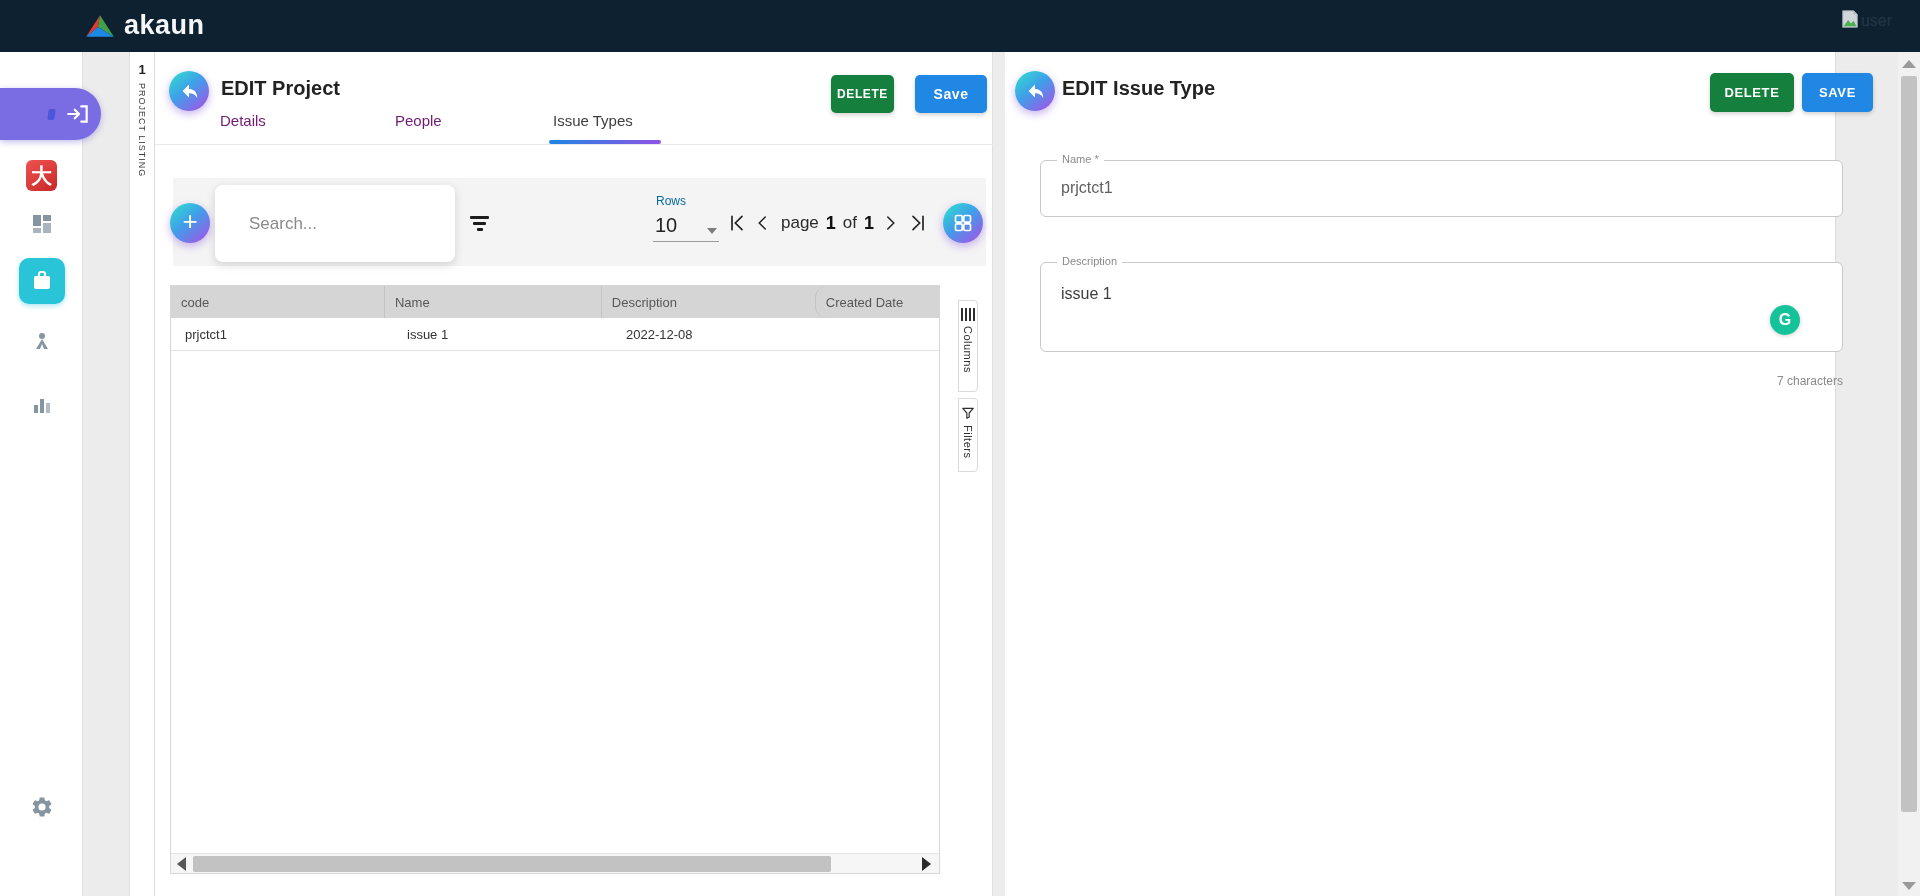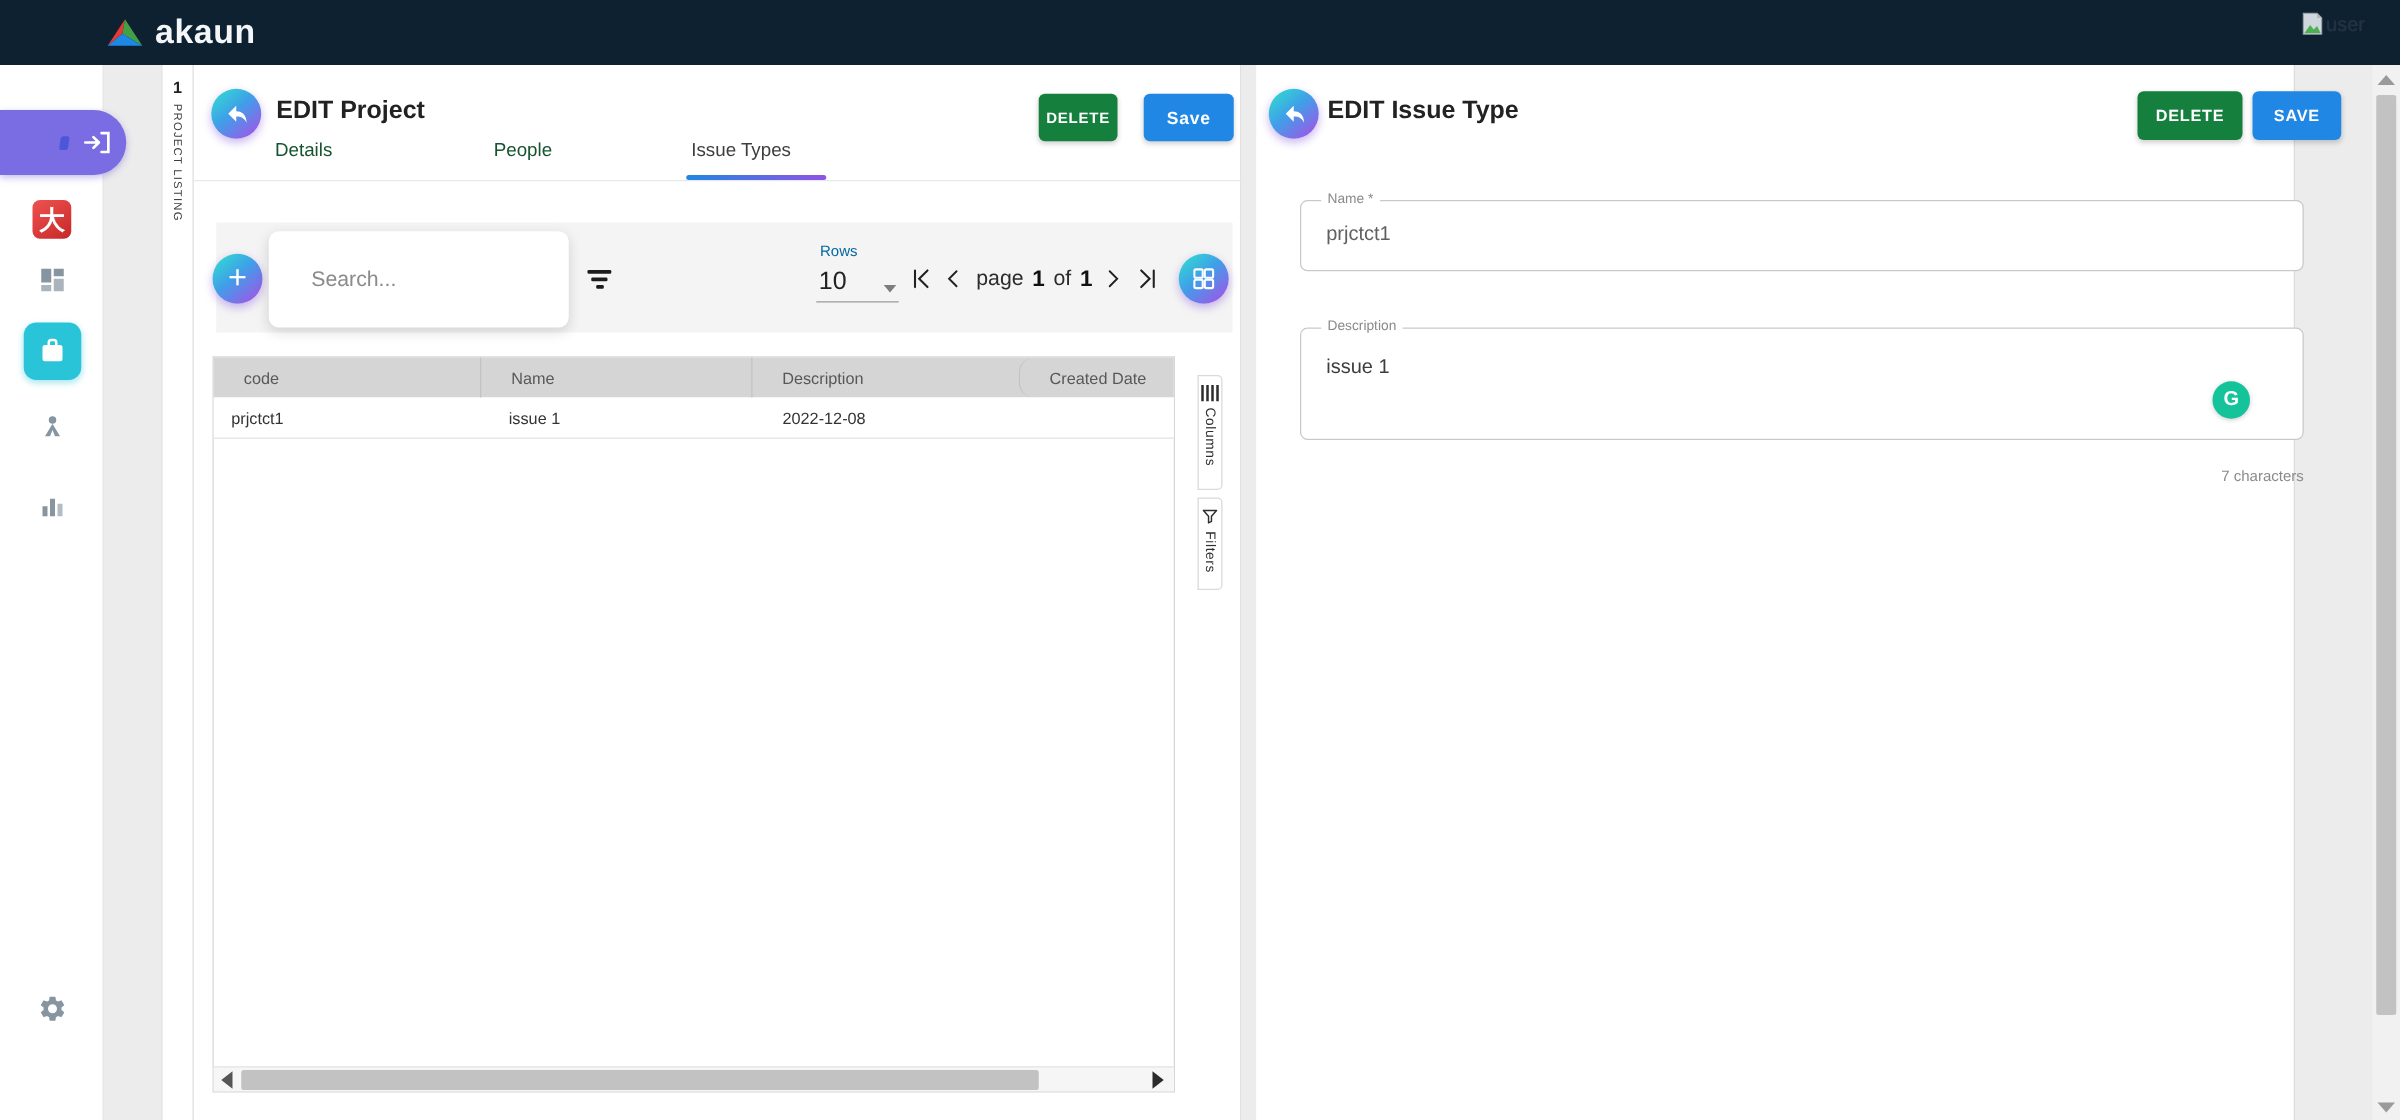--- a/index.html
+++ b/index.html
@@ -38,21 +38,21 @@
   
   .gbtn { border-radius:50%; background:linear-gradient(140deg,#2fe3cd 0%,#3f9fe9 45%,#ae4be6 100%); display:flex; align-items:center; justify-content:center; box-shadow:0 3px 8px rgba(120,70,220,.4); cursor:pointer; }
   .gbtn-40 { width:40px; height:40px; }
 
   .panel-title { font-size:20px; font-weight:600; color:#222; }
   .btn { border:none; border-radius:5px; color:#fff; font-weight:700; letter-spacing:.6px; display:flex; align-items:center; justify-content:center; cursor:pointer; font-family:"Liberation Sans",sans-serif; box-shadow:0 2px 4px rgba(0,0,0,.18); }
   .btn-pink { background:#15803d; }
   .btn-blue { background:#2187e5; }
 
   
-  .tab { font-size:15px; color:#14532d; cursor:pointer; }
+  .tab { font-size:15px; color:#701a75; cursor:pointer; }
   .tab.active { color:#3d3d3d; }
   .tabline { height:1px; background:#e9e9e9; left:0; width:838px; top:92px; }
   .tab-underline { height:4px; border-radius:2px; background:linear-gradient(90deg,#1f86e2,#9053e6); top:88px; }
 
   
   .toolbar-bg { left:18px; top:126px; width:813px; height:88px; background:#f4f4f4; }
   .search-card { left:60px; top:133px; width:240px; height:77px; background:#fff; border-radius:8px; box-shadow:0 3px 10px rgba(0,0,0,.14); display:flex; align-items:center; padding:0 22px; z-index:2; }
   .search-card input { border:none; outline:none; font-size:17px; color:#333; flex:1; margin-left:12px; font-family:"Liberation Sans",sans-serif; background:transparent; }
   .search-card input::placeholder { color:#8a8a8a; }
   .filter-bars { display:flex; flex-direction:column; align-items:center; gap:3px; cursor:pointer; }
@@ -64,21 +64,21 @@
   .caret { width:0; height:0; border-left:5px solid transparent; border-right:5px solid transparent; border-top:6px solid #7d7d7d; margin-bottom:3px; }
 
   .pager { left:572px; top:160px; display:flex; align-items:center; gap:7px; }
   .pg-ic { width:20px; height:22px; cursor:pointer; display:flex; align-items:center; }
   .pg-word { font-size:17px; color:#2b2b2b; }
   .pg-num { font-size:18px; font-weight:700; color:#111; }
 
   
   .tbl { left:15px; top:233px; width:770px; height:589px; border:1px solid #d7d7d7; background:#fff; }
   .thead { display:flex; height:32px; background:#d5d5d5; }
-  .th { font-size:13px; color:#585858; display:flex; align-items:center; padding-left:24px; border-left:1px solid #c3c3c3; }
+  .th { font-size:13px; color:#585858; display:flex; align-items:center; padding-left:10px; border-left:1px solid #c3c3c3; }
   .th:first-child { border-left:none; }
   .tr { display:flex; height:33px; border-bottom:1px solid #e2e2e2; background:#fff; }
   .td { font-size:13px; color:#333; display:flex; align-items:center; padding-left:14px; }
   .c0{width:218px;} .c1{width:222px;} .c2{width:219px;} .c3{width:127px;border-radius:12px;}
   .hscroll { position:absolute; left:0; bottom:0; width:768px; height:20px; background:#f6f6f6; border-top:1px solid #e4e4e4; display:flex; align-items:center; }
   .hthumb { position:absolute; left:22px; width:638px; top:2px; height:16px; background:#c2c2c2; border-radius:2px; }
   .arr { width:0; height:0; cursor:pointer; }
   .arr-l { border-top:7px solid transparent; border-bottom:7px solid transparent; border-right:9px solid #555; margin-left:6px; }
   .arr-r { border-top:7px solid transparent; border-bottom:7px solid transparent; border-left:9px solid #2b2b2b; position:absolute; right:8px; }
 

